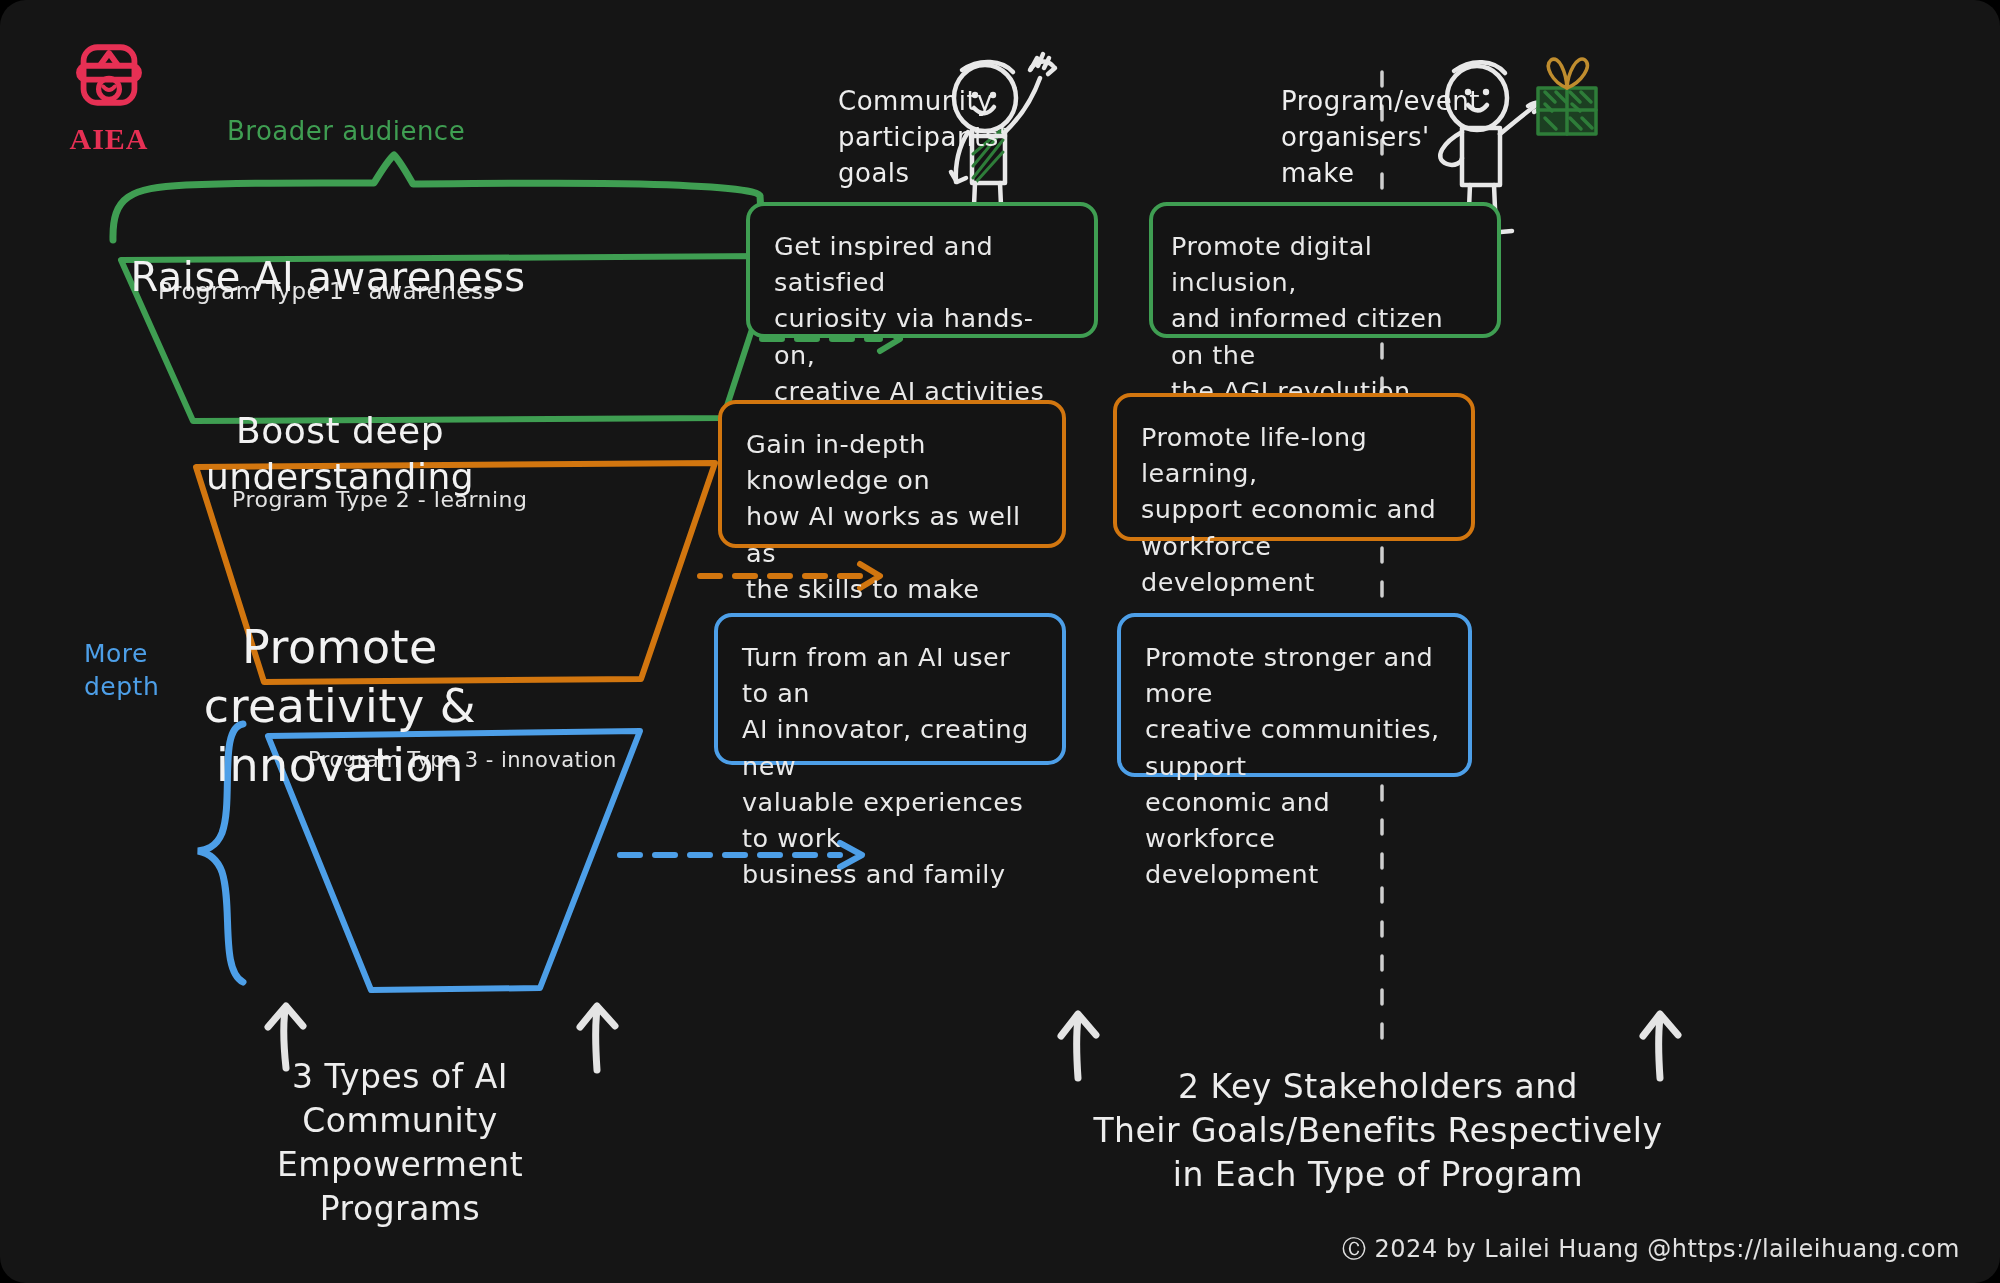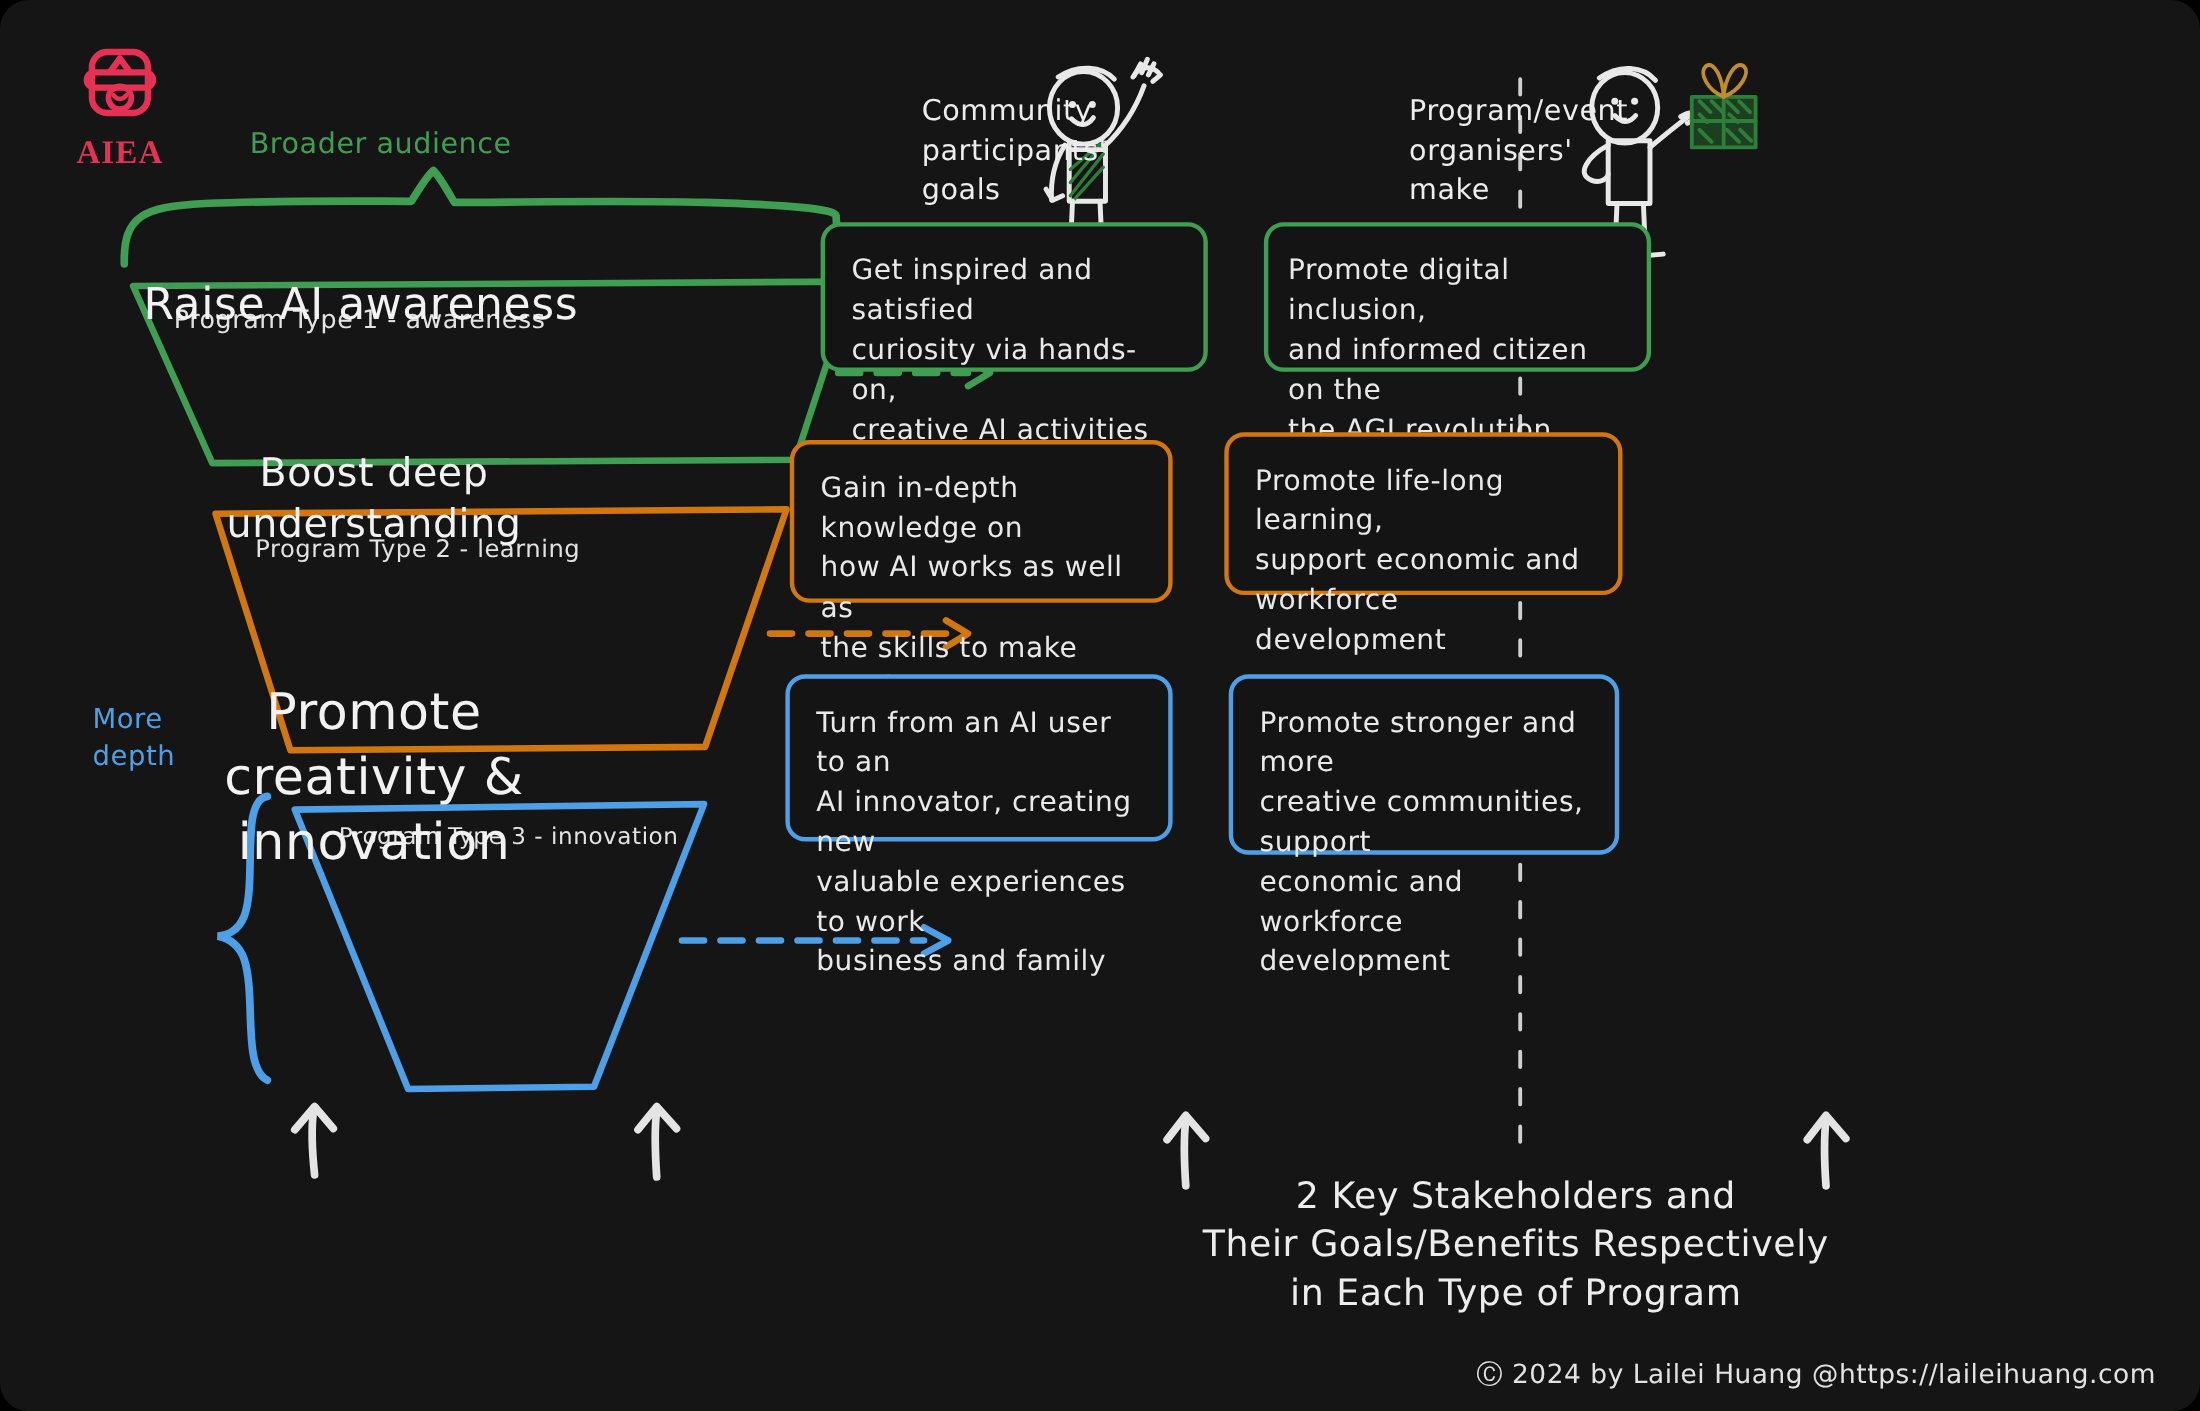--- a/index.html
+++ b/index.html
@@ -243,18 +243,21 @@
 
   <div class="card blue hand" id="card-p3">Turn from an AI user to an
 AI innovator, creating new
 valuable experiences to work
 business and family</div>
   <div class="card blue hand" id="card-o3">Promote stronger and more
 creative communities, support
 economic and workforce
 development</div>
 
+  <div id="bottom-left" class="hand">3 Types of AI
+Community Empowerment
+Programs</div>
   <div id="bottom-right" class="hand">2 Key Stakeholders and
 Their Goals/Benefits Respectively
 in Each Type of Program</div>
 
   <div id="footer" class="hand">Ⓒ 2024 by Lailei Huang @https://laileihuang.com</div>
 </div>
 
 </body></html>

